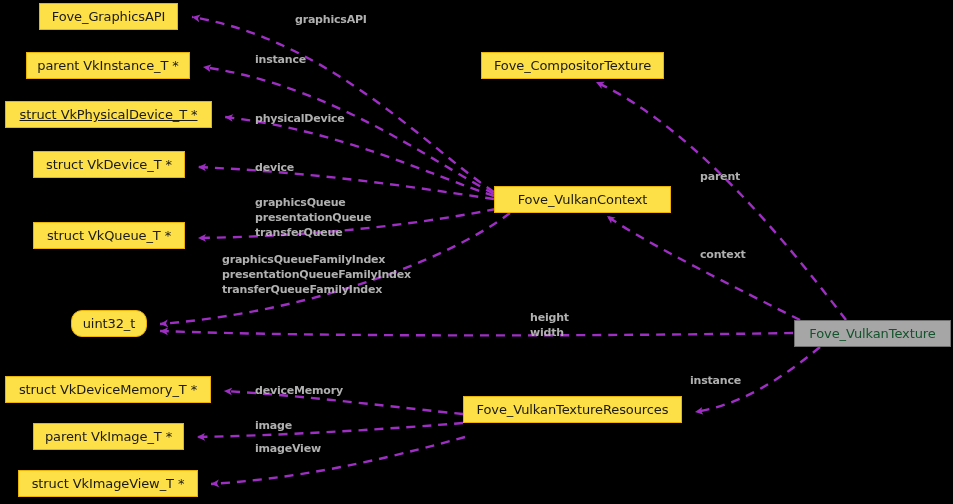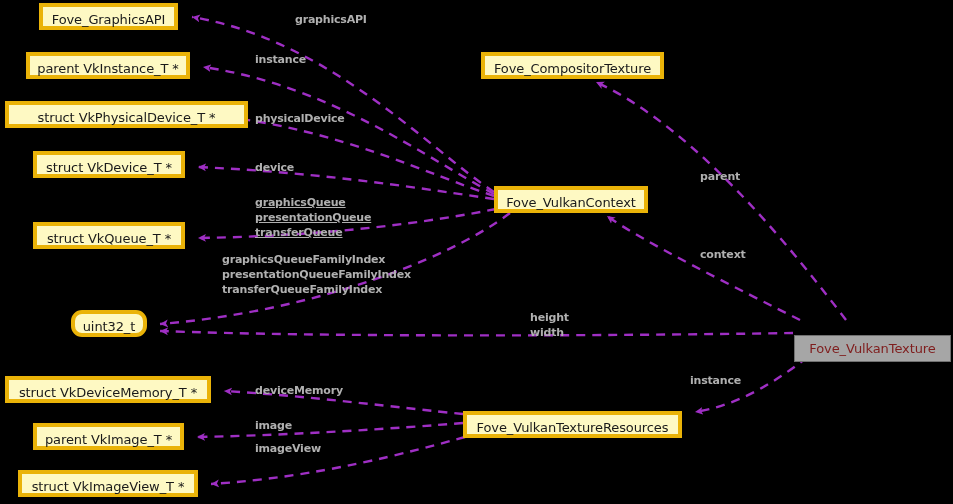--- a/index.html
+++ b/index.html
@@ -21,36 +21,35 @@
     position: absolute;
     left: 0;
     top: 0;
     width: 953px;
     height: 504px;
     pointer-events: none;
   }
   .node {
     position: absolute;
     box-sizing: border-box;
-    border: 4px solid #eab308;
-    background: #fef9c3;
+    border: 1px solid #eab308;
+    background: #fde047;
     color: #1a1a1a;
     font-family: "DejaVu Sans", sans-serif;
     font-size: 13px;
     line-height: 25px;
     text-align: center;
     white-space: nowrap;
     height: 27px;
     letter-spacing: -0.1px;
   }
   .node.highlight {
     background: #a6a6a6;
-    color: #7f1d1d;
+    color: #14532d;
     border: 1px solid #707070;
-    margin-top: 15px;
   }
   .edge-label {
     position: absolute;
     color: #b0b0b0;
     font-family: "DejaVu Sans", sans-serif;
     font-size: 11px;
     line-height: 15px;
     text-align: left;
     white-space: nowrap;
     font-weight: bold;
@@ -95,51 +94,51 @@
       <path d="M 463,423 C 400,428 300,435 197,437"></path>
 
       <path d="M 465,437 C 410,452 320,477 211,484"></path>
     </g>
   </svg>
 
   <div class="node" style="left:39px;top:3px;width:139px;">Fove_GraphicsAPI</div>
 
   <div class="node" style="left:26px;top:52px;width:164px;">parent VkInstance_T *</div>
 
-  <div class="node" style="left:5px;top:101px;width:243px;">struct VkPhysicalDevice_T *</div>
+  <div class="node" style="left:5px;top:101px;width:207px;text-decoration:underline;">struct VkPhysicalDevice_T *</div>
 
   <div class="node" style="left:33px;top:151px;width:152px;">struct VkDevice_T *</div>
 
   <div class="node" style="left:33px;top:222px;width:152px;">struct VkQueue_T *</div>
 
   <div class="node" style="left:71px;top:310px;width:76px;border-radius:11px;">uint32_t</div>
 
   <div class="node" style="left:5px;top:376px;width:206px;">struct VkDeviceMemory_T *</div>
 
   <div class="node" style="left:33px;top:423px;width:151px;">parent VkImage_T *</div>
 
   <div class="node" style="left:18px;top:470px;width:180px;">struct VkImageView_T *</div>
 
   <div class="node" style="left:481px;top:52px;width:183px;">Fove_CompositorTexture</div>
 
-  <div class="node" style="left:494px;top:186px;width:154px;">Fove_VulkanContext</div>
+  <div class="node" style="left:494px;top:186px;width:177px;">Fove_VulkanContext</div>
 
   <div class="node highlight" style="left:794px;top:320px;width:157px;">Fove_VulkanTexture</div>
 
-  <div class="node" style="left:463px;top:411px;width:219px;">Fove_VulkanTextureResources</div>
+  <div class="node" style="left:463px;top:396px;width:219px;">Fove_VulkanTextureResources</div>
 
   <div class="edge-label" style="left:295px;top:12px;width:166px;">graphicsAPI</div>
 
   <div class="edge-label" style="left:255px;top:52px;width:166px;">instance</div>
 
   <div class="edge-label" style="left:255px;top:160px;width:166px;">device</div>
 
   <div class="edge-label" style="left:255px;top:111px;width:166px;">physicalDevice</div>
 
-  <div class="edge-label" style="left:255px;top:195px;width:166px;white-space:pre;text-decoration:underline;">graphicsQueue
+  <div class="edge-label" style="left:255px;top:195px;width:166px;white-space:pre;">graphicsQueue
 presentationQueue
 transferQueue</div>
 
   <div class="edge-label" style="left:222px;top:252px;width:232px;white-space:pre;">graphicsQueueFamilyIndex
 presentationQueueFamilyIndex
 transferQueueFamilyIndex</div>
 
   <div class="edge-label" style="left:700px;top:169px;width:82px;">parent</div>
 
   <div class="edge-label" style="left:700px;top:247px;width:82px;">context</div>

